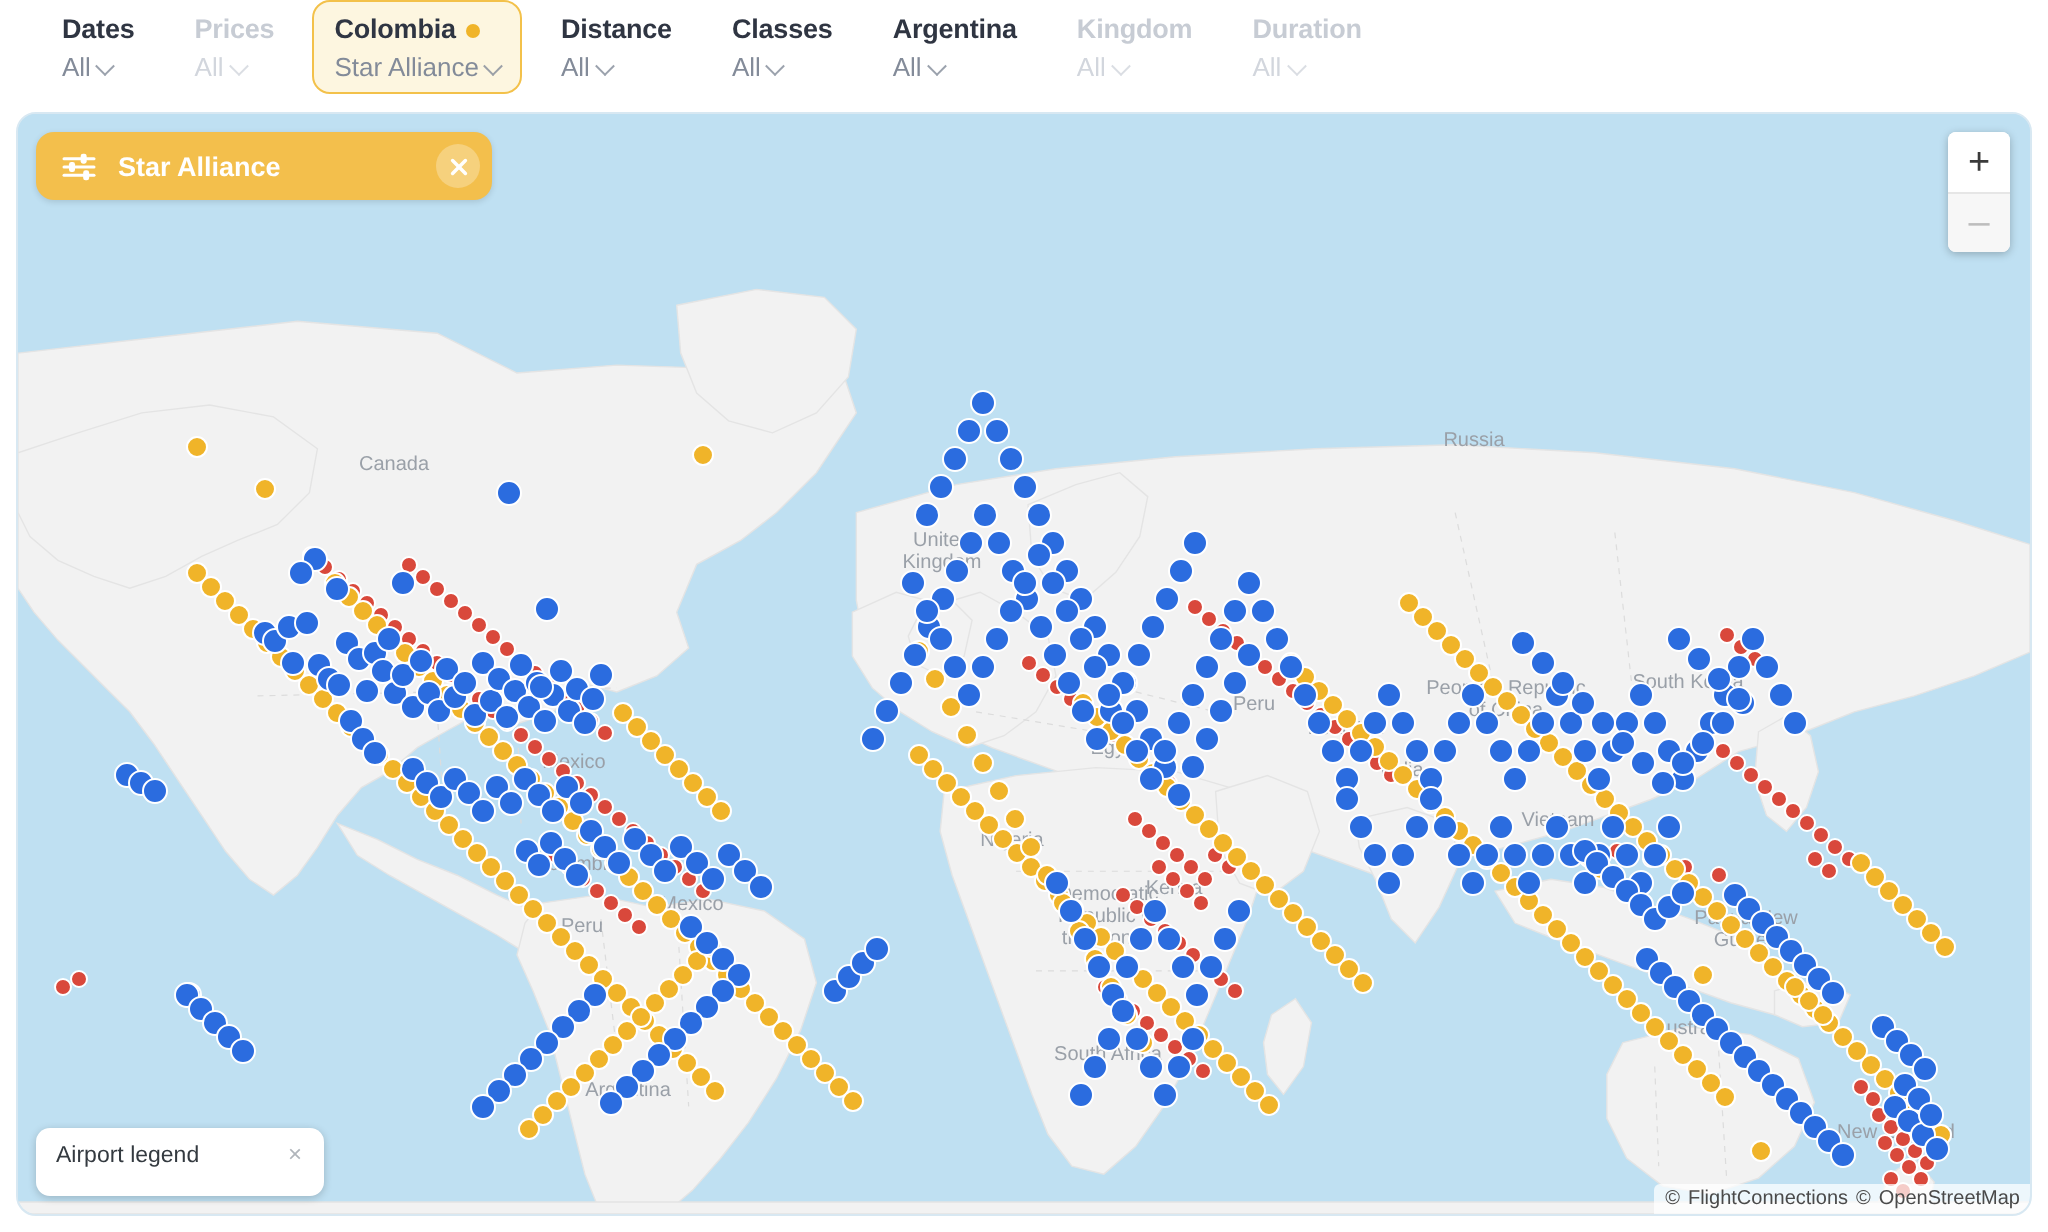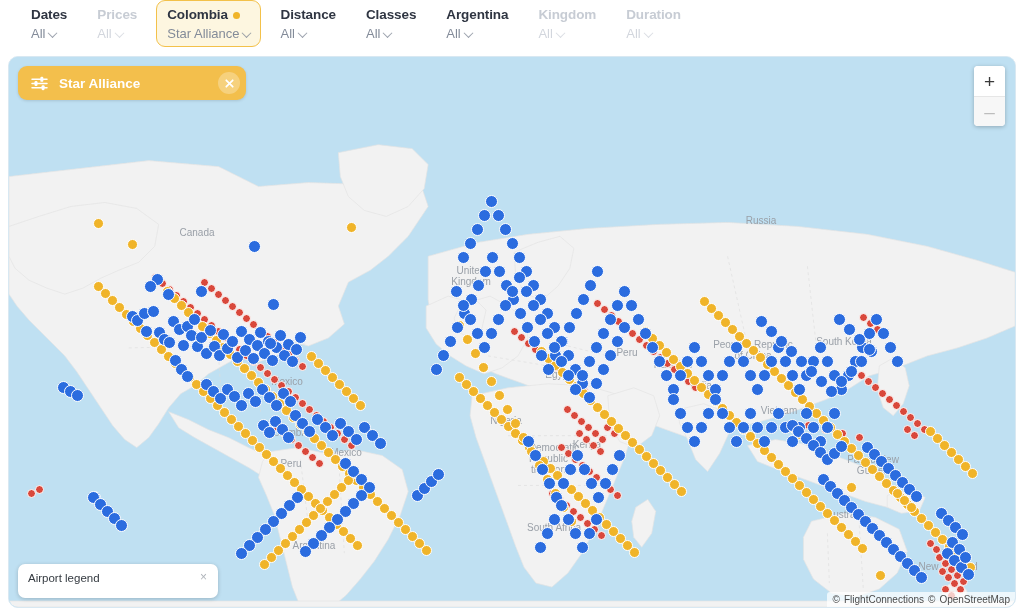--- a/index.html
+++ b/index.html
@@ -155,21 +155,21 @@
     cursor: pointer; background: #ffffff;
     font-size: 19px; color: #3a3a3a; line-height: 1;
     font-family: "Liberation Sans", sans-serif;
   }
   .zbtn + .zbtn { border-top: 1px solid #e6e6e6; }
   .zbtn.dis { background: #f7f7f7; color: #bdbdbd; cursor: default; }
 
   
   #legend {
     position: absolute; left: 9px; bottom: 9px;
-    width: 200px;
+    width: 144px;
     background: #ffffff; border-radius: 7px;
     padding: 8px 10px 9px 10px;
     box-shadow: 0 1px 4px rgba(0,0,0,.2);
   }
   #legend-head {
     display: flex; align-items: flex-start; justify-content: space-between;
     margin-bottom: 5px;
   }
   #legend-title { font-size: 11.5px; color: #343a40; font-weight: normal; }
   #legend-close {
@@ -364,21 +364,21 @@
 
   <div id="geolabels">
       <div class="geolabel" style="left: 188px; top: 170px; transform: translateX(-50%);">Canada</div>
       <div class="geolabel" style="left: 278px; top: 319px; transform: translateX(-50%);">Mexico</div>
       <div class="geolabel" style="left: 279px; top: 370px; transform: translateX(-50%);">Colombia</div>
       <div class="geolabel" style="left: 282px; top: 401px; transform: translateX(-50%);">Peru</div>
       <div class="geolabel" style="left: 337px; top: 390px; transform: translateX(-50%);">Mexico</div>
       <div class="geolabel" style="left: 305px; top: 483px; transform: translateX(-50%);">Argentina</div>
       <div class="geolabel" style="left: 462px; top: 208px; transform: translateX(-50%);">United
 Kingdom</div>
-      <div class="geolabel" style="left: 740px; top: 158px; transform: translateX(-50%); padding-left: 24px;">Russia</div>
+      <div class="geolabel" style="left: 716px; top: 158px; transform: translateX(-50%); padding-left: 24px;">Russia</div>
       <div class="geolabel" style="left: 549px; top: 312px; transform: translateX(-50%);">Egypt</div>
       <div class="geolabel" style="left: 497px; top: 358px; transform: translateX(-50%);">Nigeria</div>
       <div class="geolabel" style="left: 578px; top: 382px; transform: translateX(-50%);">Kenya</div>
       <div class="geolabel" style="left: 545px; top: 385px; transform: translateX(-50%);">Democratic
 Republic of
 the Congo</div>
       <div class="geolabel" style="left: 545px; top: 465px; transform: translateX(-50%);">South Africa</div>
       <div class="geolabel" style="left: 618px; top: 290px; transform: translateX(-50%);">Peru</div>
       <div class="geolabel" style="left: 664px; top: 302px; transform: translateX(-50%);">Pakistan</div>
       <div class="geolabel" style="left: 692px; top: 323px; transform: translateX(-50%);">India</div>

